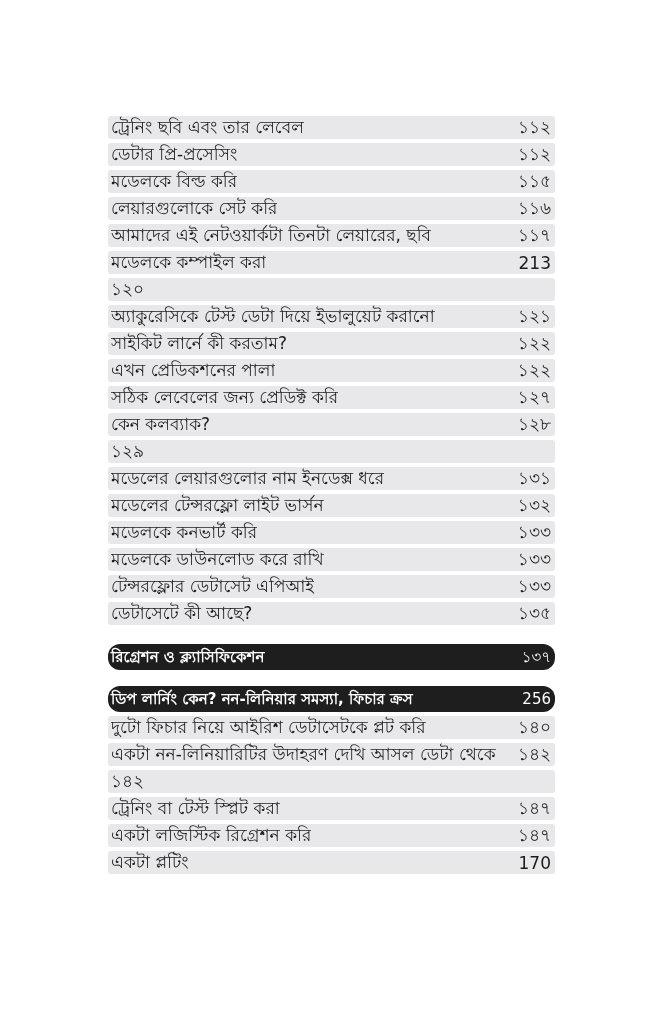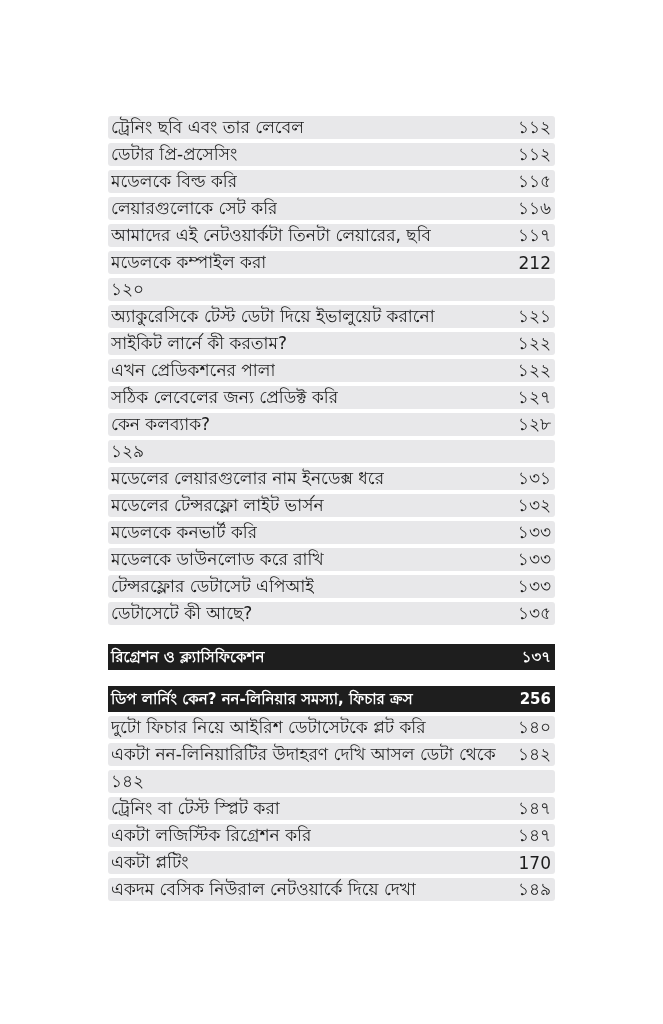--- a/index.html
+++ b/index.html
@@ -4,24 +4,24 @@
   <style>
     html, body { margin: 0; padding: 0; background: #ffffff; }
     body { width: 663px; height: 1024px; position: relative; overflow: hidden;
            font-family: "DejaVu Sans", "Liberation Sans", sans-serif; color: #1c1c1c; }
     .toc { position: absolute; left: 108px; top: 116px; width: 447px; }
     .row { height: 23px; margin-bottom: 4px; background: #e8e8ea; border-radius: 3px;
            display: flex; align-items: center; justify-content: space-between;
            padding: 0 4px 0 3px; box-sizing: border-box; font-size: 17px; }
     .row .title { white-space: nowrap; overflow: hidden; }
     .row .page { white-space: nowrap; }
-    .chapter { height: 26px; background: #1e1e1e; color: #ffffff; border-radius: 0;
+    .chapter { height: 26px; background: #1e1e1e; color: #ffffff; border-radius: 12px;
                display: flex; align-items: center; justify-content: space-between;
                padding: 0 4px 0 3px; box-sizing: border-box; font-size: 15px; font-weight: bold; }
-    .chapter .page { font-weight: bold; }
+    .chapter .page { font-weight: normal; }
     .gap-before-ch1 { margin-top: 19px; }
     .gap-between-ch { margin-top: 16px; }
     .after-ch { margin-top: 4px; }
   </style>
 </head>
 <body>
 
 <div class="toc">
   <div id="section-a">
       <div class="row">
@@ -39,21 +39,21 @@
       <div class="row">
         <span class="title">লেয়ারগুলোকে সেট করি</span>
         <span class="page">১১৬</span>
       </div>
       <div class="row">
         <span class="title">আমাদের এই নেটওয়ার্কটা তিনটা লেয়ারের, ছবি</span>
         <span class="page">১১৭</span>
       </div>
       <div class="row">
         <span class="title">মডেলকে কম্পাইল করা</span>
-        <span class="page">212</span>
+        <span class="page">213</span>
       </div>
       <div class="row">
         <span class="page">১২০</span>
       </div>
       <div class="row">
         <span class="title">অ্যাকুরেসিকে টেস্ট ডেটা দিয়ে ইভালুয়েট করানো</span>
         <span class="page">১২১</span>
       </div>
       <div class="row">
         <span class="title">সাইকিট লার্নে কী করতাম?</span>
@@ -124,18 +124,14 @@
         <span class="page">১৪৭</span>
       </div>
       <div class="row">
         <span class="title">একটা লজিস্টিক রিগ্রেশন করি</span>
         <span class="page">১৪৭</span>
       </div>
       <div class="row">
         <span class="title">একটা প্লটিং</span>
         <span class="page">170</span>
       </div>
-      <div class="row">
-        <span class="title">একদম বেসিক নিউরাল নেটওয়ার্কে দিয়ে দেখা</span>
-        <span class="page">১৪৯</span>
-      </div>
     </div>
 </div>
 
 </body></html>

